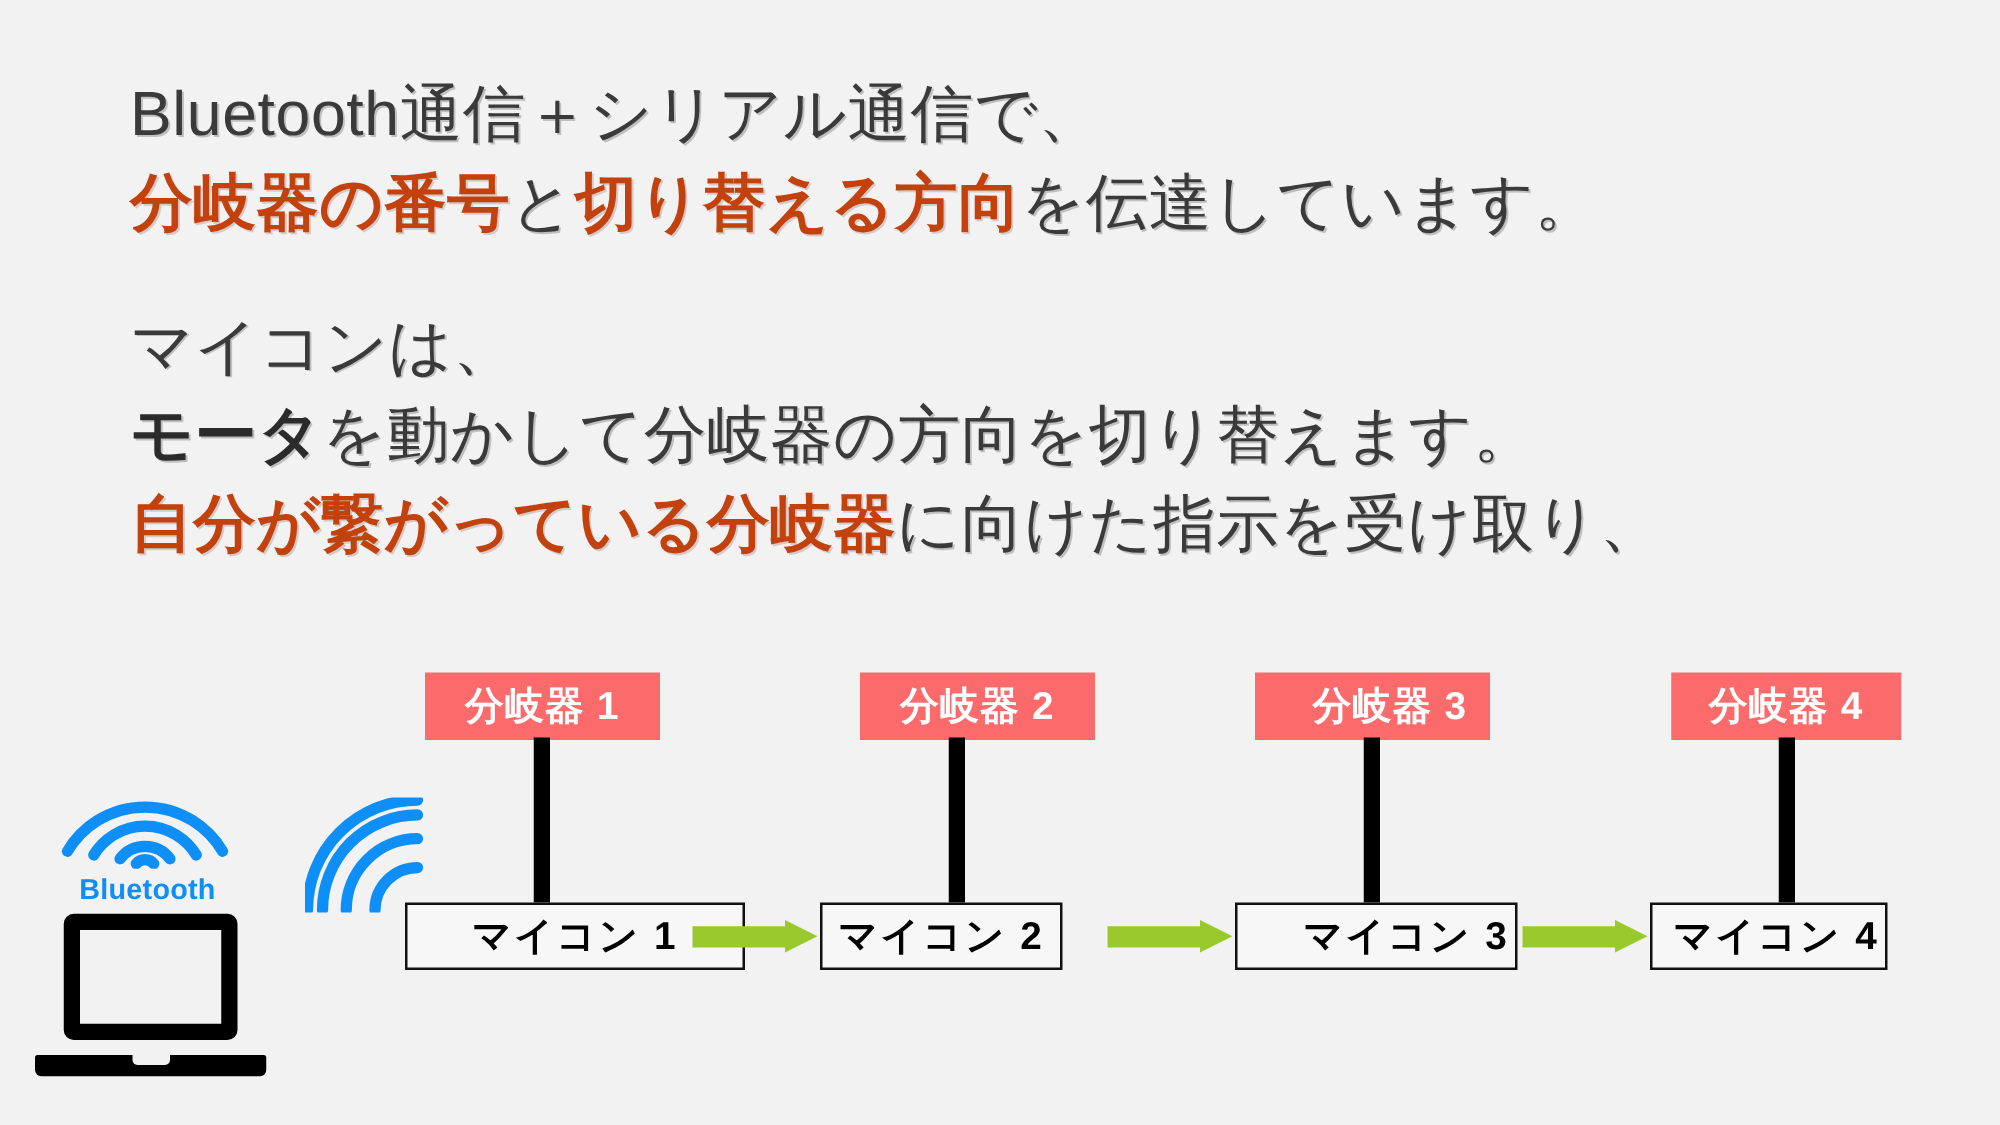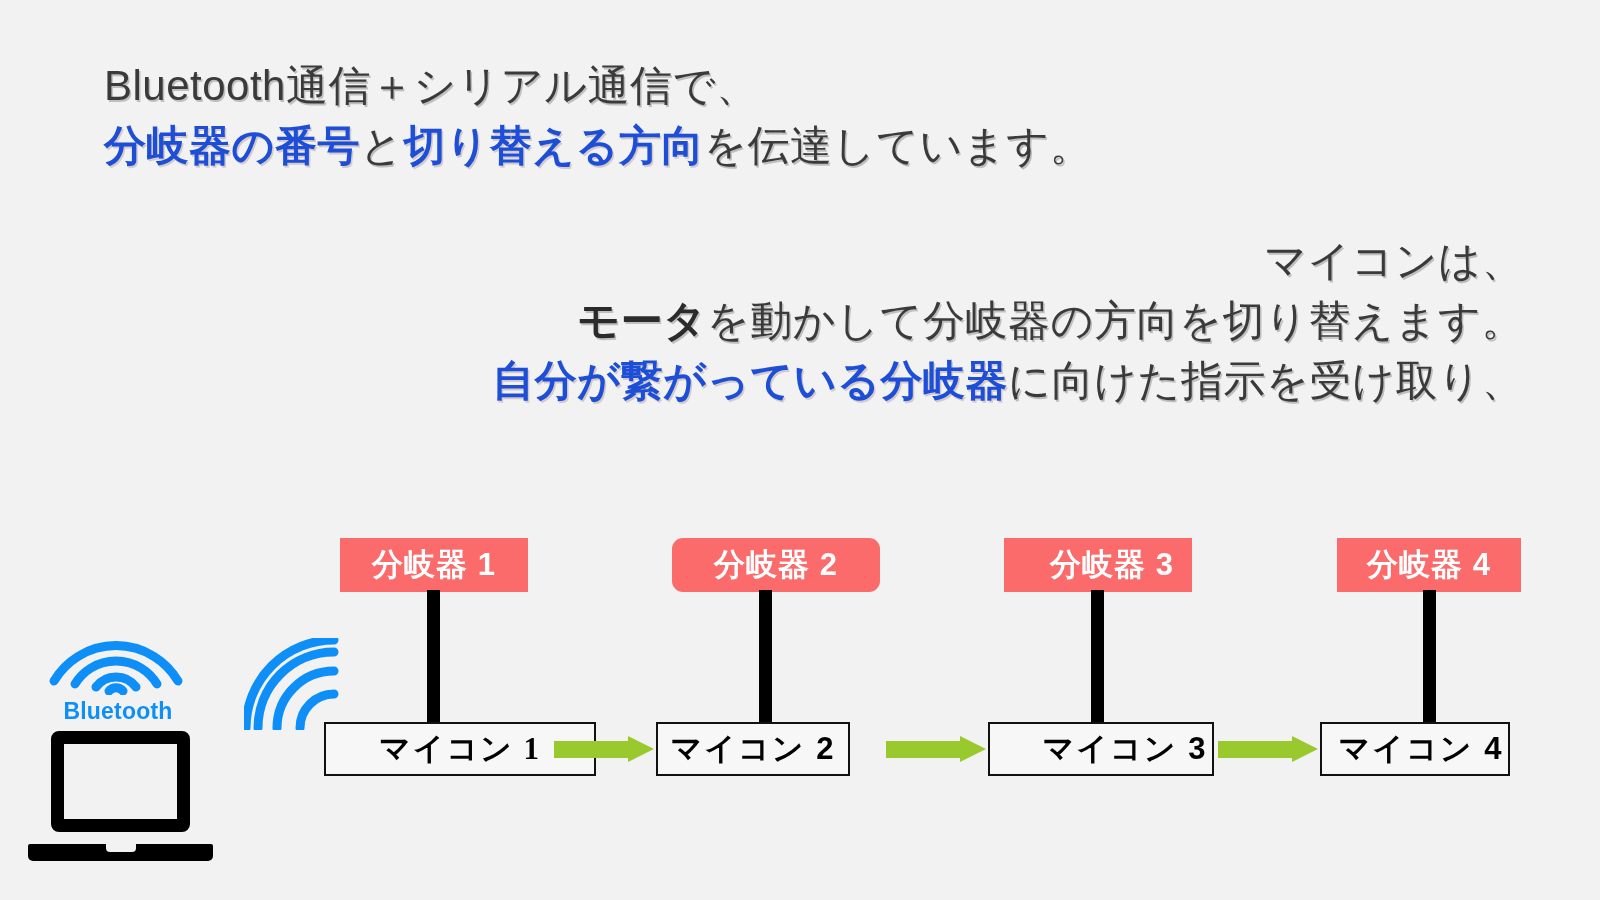--- a/index.html
+++ b/index.html
@@ -20,33 +20,32 @@
     position: absolute;
     left: 104px;
     top: 56px;
     width: 1420px;
   }
   .para {
     margin: 0;
     padding: 0;
   }
   .para + .para {
-    margin-top: 56px;
-    text-align: right;
+    margin-top: 44px;
   }
   .line {
-    font-size: 42px;
+    font-size: 50px;
     line-height: 1.42;
     color: #3a3a3a;
     white-space: nowrap;
     letter-spacing: 0.5px;
     text-shadow: 1.5px 1.5px 0 rgba(150,150,150,0.55);
   }
   .line .hl {
-    color: #1d4ed8;
+    color: #c2410c;
     font-weight: bold;
     text-shadow: 1.5px 1.5px 0 rgba(160,130,130,0.35);
   }
   .line .strong {
     font-weight: bold;
     color: #2b2b2b;
   }
 
   
   .diagram {
@@ -267,30 +266,30 @@
         <path d="M14 90 A76 76 0 0 1 90 14" stroke-width="9"></path>
         <path d="M33 90 A57 57 0 0 1 90 33" stroke-width="9"></path>
         <path d="M56 90 A34 34 0 0 1 90 56" stroke-width="9"></path>
       </g>
     </svg>
   </div>
 
   <div class="node-col" style="left:320px;">
     <div class="sw-box" style="left:20px; width:188px;">分岐器 1</div>
     <div class="stem" style="left:107px;"></div>
-    <div class="mc-box" style="left:4px; width:272px;font-family:Liberation Serif, serif;">マイコン 1</div>
+    <div class="mc-box" style="left:4px; width:272px;">マイコン 1</div>
   </div>
 
   <div class="arrow" style="left:554px; width:100px;">
     <div class="arrow-shaft" style="width:76px;"></div>
     <div class="arrow-head"></div>
   </div>
 
   <div class="node-col" style="left:652px;">
-    <div class="sw-box" style="left:20px; width:208px;border-radius:11px;">分岐器 2</div>
+    <div class="sw-box" style="left:36px; width:188px;">分岐器 2</div>
     <div class="stem" style="left:107px;"></div>
     <div class="mc-box" style="left:4px; width:194px;">マイコン 2</div>
   </div>
 
   <div class="arrow" style="left:886px; width:100px;">
     <div class="arrow-shaft" style="width:76px;"></div>
     <div class="arrow-head"></div>
   </div>
 
   <div class="node-col" style="left:984px;">

